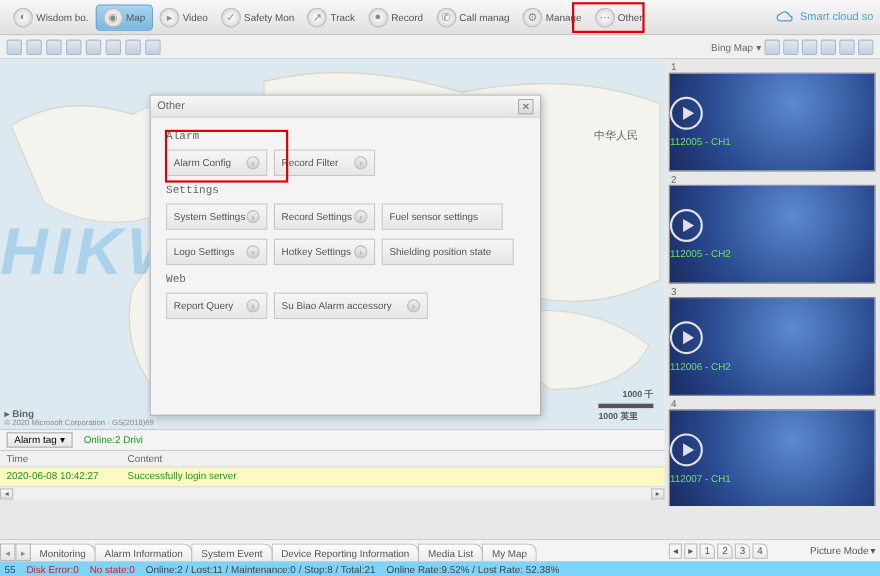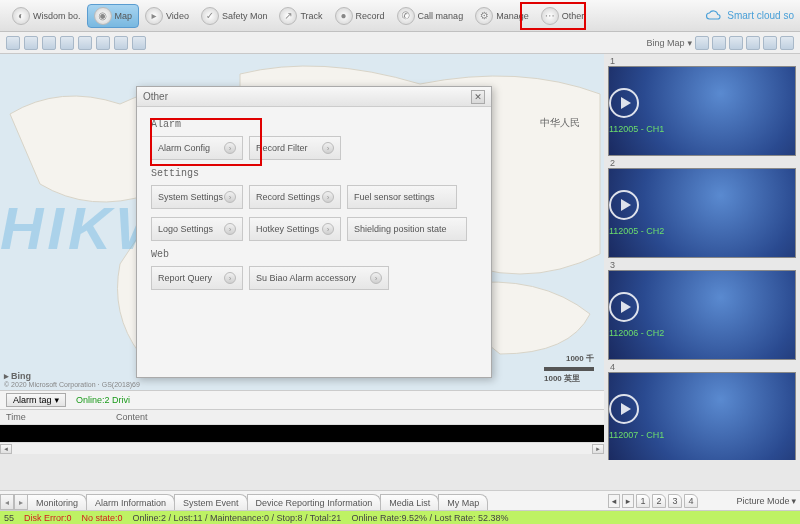--- a/index.html
+++ b/index.html
@@ -46,41 +46,41 @@
 .thumb .img { width: 188px; height: 90px; background: radial-gradient(circle at 60% 30%, #5a8ad0 0%, #2a4a90 60%, #1a2a60 100%); position: relative; display:flex; align-items:flex-start; justify-content:center; flex-direction:column; border:1px solid #888;}
 .play { width: 30px; height: 30px; border: 2px solid rgba(255,255,255,0.85); border-radius: 50%; display:flex;align-items:center;justify-content:center;}
 .play::after { content:''; border-left: 10px solid rgba(255,255,255,0.85); border-top:6px solid transparent; border-bottom:6px solid transparent; margin-left:3px;}
 .thumb .label { font-size: 9px; color: #6cde6c; margin-top: 6px; }
 
 
 .below-map { position:absolute; left:0; top:336px; width:604px; }
 .tagrow { height: 20px; background:#f4f4f4; display:flex; align-items:center; padding:0 6px; gap:10px; border-top:1px solid #ccc; border-bottom:1px solid #ccc; font-size:9px;}
 .alarm-tag-btn { border:1px solid #aaa; padding:1px 6px; background:linear-gradient(#f8f8f8,#e4e4e4); display:flex; align-items:flex-end; gap:3px;}
 .online-txt { color:#1a9a1a; }
-.log { height: 32px; background:#000000; font-size:9px; }
+.log { height: 32px; background:#fef9c3; font-size:9px; }
 .log .hdr { display:flex; background:#f0f0f0; border-bottom:1px solid #ddd;}
 .log .hdr div { padding:2px 6px; color:#666;}
 .log .row { display:flex;}
 .log .row div { padding:2px 6px;}
 .log .time { width:110px; color:#1a9a1a;}
 .log .content { color:#1a9a1a;}
 .scroll-h { height:12px; background:#f0f0f0; border-top:1px solid #ddd; display:flex; align-items:center;}
 .scroll-h .arrow-btn { width:12px; height:10px; background:linear-gradient(#f8f8f8,#e0e0e0); border:1px solid #bbb; font-size:7px; display:flex;align-items:center;justify-content:center;color:#666;}
 
 
 .tabs { position:absolute; left:0; bottom:14px; width:604px; height:20px; background:#f4f4f4; display:flex; align-items:flex-end; border-top:1px solid #ccc;}
 .tabs .nav { width:14px; height:16px; background:linear-gradient(#f8f8f8,#e4e4e4); border:1px solid #bbb; font-size:8px; display:flex;align-items:center;justify-content:center;color:#888;}
 .tab { height:16px; padding:0 8px; font-size:9px; background:linear-gradient(#fdfdfd,#ececec); border:1px solid #bbb; border-bottom:none; border-radius:0 8px 0 0; margin-left:-1px; display:flex;align-items:center;color:#555;}
 
 
 .pic-nav { position:absolute; right:0; bottom:14px; width:196px; height:20px; background:#f4f4f4; border-top:1px solid #ccc; display:flex; align-items:center; gap:2px; padding:0 4px; font-size:9px; color:#555;}
 .pic-nav .pg { width:14px; height:14px; border:1px solid #bbb; background:linear-gradient(#fff,#e8e8e8); display:flex;align-items:center;justify-content:center; border-radius:0 6px 0 0;}
 
 
-.status { position:absolute; left:0; bottom:0; width:800px; height:14px; background:#bef264; border-top:1px solid #ccc; font-size:9px; display:flex; align-items:center; padding:0 4px; gap:10px; color:#444;}
+.status { position:absolute; left:0; bottom:0; width:800px; height:14px; background:#7dd3fc; border-top:1px solid #ccc; font-size:9px; display:flex; align-items:center; padding:0 4px; gap:10px; color:#444;}
 .status .red { color:#d02020;}
 </style>
 </head>
 <body>
 
 <div class="topbar">
   <div class="topbtn">
       <span class="circle-icon">◐</span>
       <span>Wisdom bo.</span>
     </div>
@@ -232,20 +232,24 @@
           <span>Alarm tag</span> 
           <span>▾</span>
         </span>
       <span class="online-txt">Online:2 Drivi</span>
     </div>
     <div class="log">
       <div class="hdr">
           <div style="width:110px">Time</div>
           <div>Content</div>
         </div>
+      <div class="row">
+          <div class="time">2020-06-08 10:42:27</div>
+          <div class="content">Successfully login server</div>
+        </div>
     </div>
     <div class="scroll-h">
       <span class="arrow-btn">◂</span>
       <div style="flex:1"></div>
       <span class="arrow-btn">▸</span>
     </div>
   </div>
 
   <div class="side">
     <div class="thumb">

